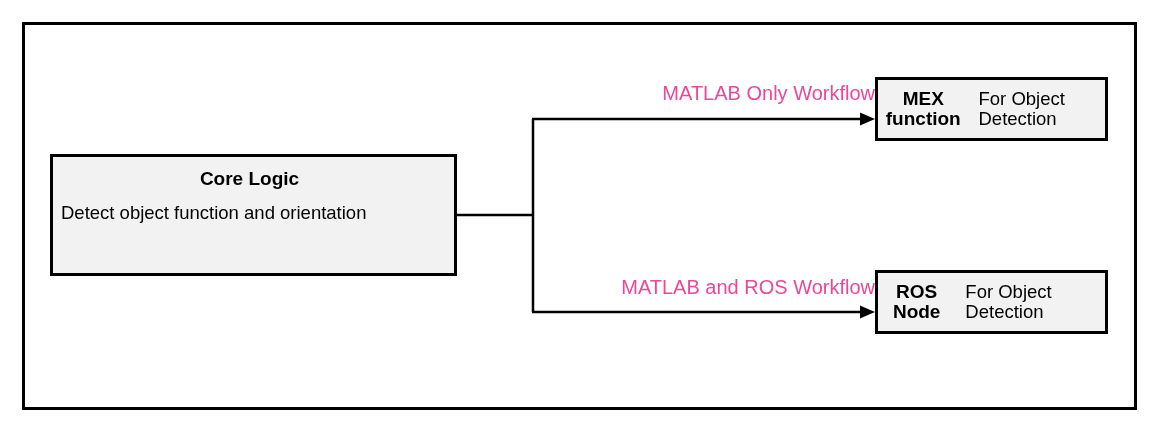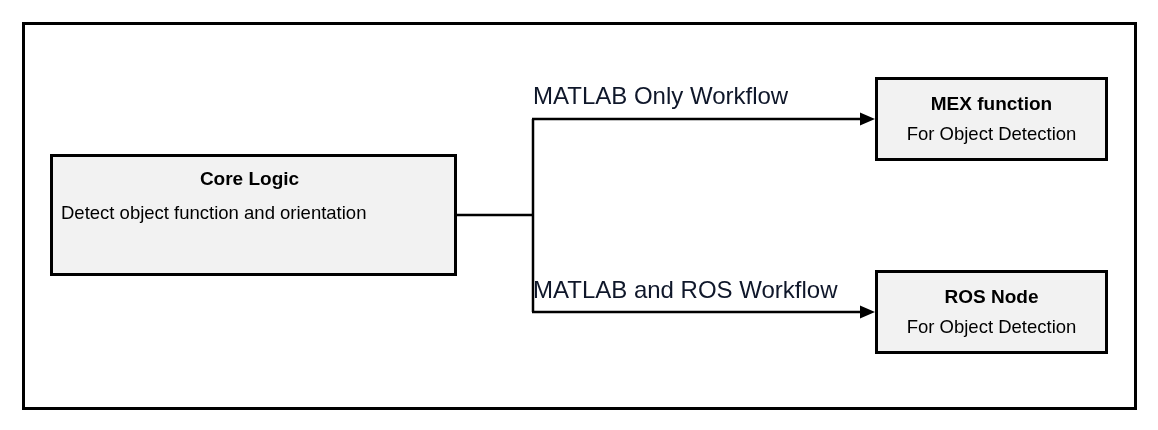--- a/index.html
+++ b/index.html
@@ -56,47 +56,47 @@
   }
   .node-core .node-line {
     text-align: left;
     font-size: 18.5px;
     line-height: 28px;
     white-space: nowrap;
   }
   .node-small {
     left: 875px;
     width: 233px;
-    height: 84px;
+    height: 64px;
     display: flex;
-    flex-direction: column;
+    flex-direction: row;
     align-items: center;
     justify-content: center;
     gap: 10px;
   }
   .node-mex { top: 77px; }
   .node-ros { top: 270px; }
   .node-small .node-title {
     font-weight: bold;
     font-size: 19px;
     line-height: 20px;
     text-align: center;
   }
   .node-small .node-subtitle {
     font-size: 18.5px;
     line-height: 20px;
-    text-align: center;
+    text-align: left;
   }
   .edge-label {
     position: absolute;
     left: 533px;
     width: 342px;
-    text-align: left;
-    font-size: 24px;
-    color: #0f172a;
+    text-align: right;
+    font-size: 20px;
+    color: #ec4899;
     white-space: nowrap;
   }
   .edge-label-top { top: 82px; }
   .edge-label-bottom { top: 276px; }
 </style>
 </head>
 <body>
 
 <div class="canvas">
 

